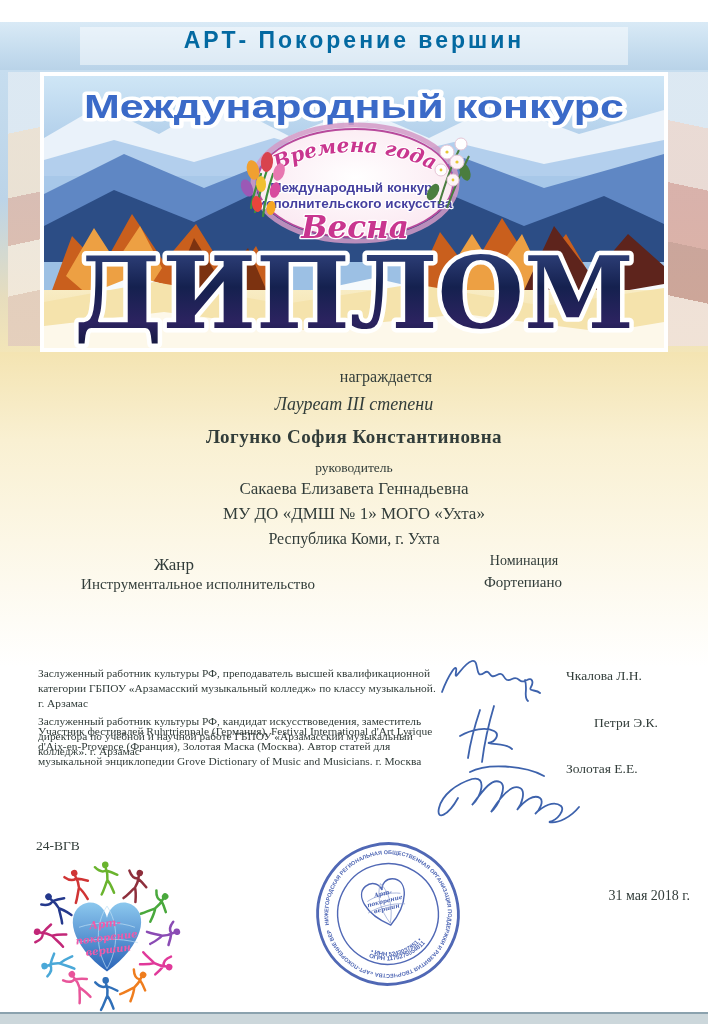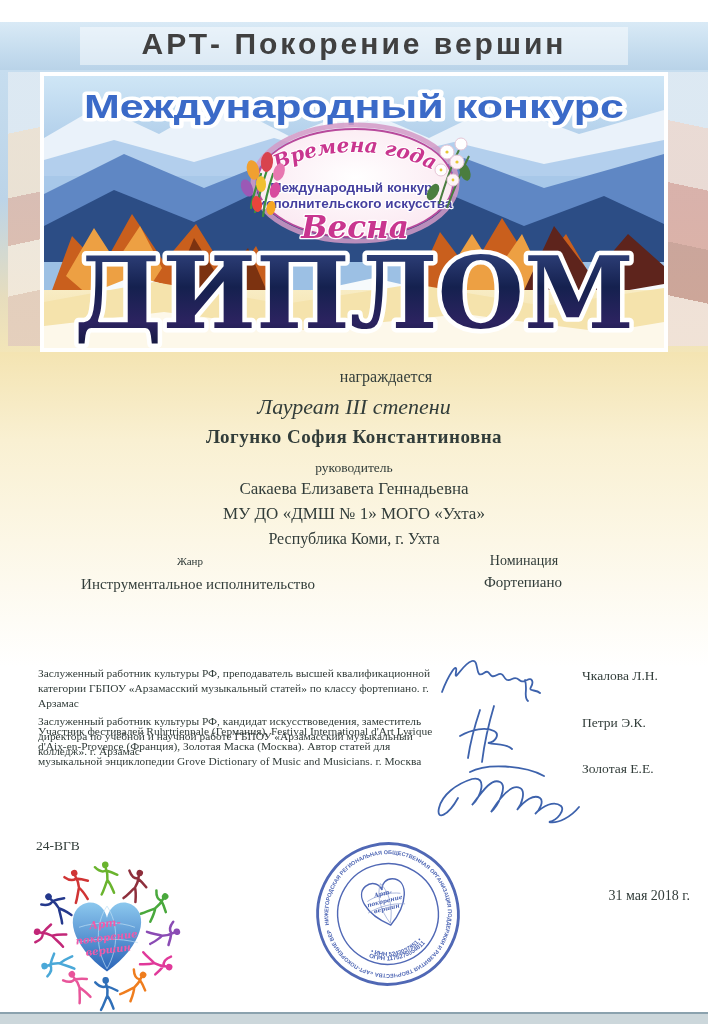--- a/index.html
+++ b/index.html
@@ -8,22 +8,22 @@
     overflow:hidden;font-family:"Liberation Serif",serif;color:#323d3a;
   }
   .abs{position:absolute;}
 
   
   .header-band{left:0;top:22px;width:708px;height:48px;
     background:linear-gradient(180deg,#d9eaf6 0%,#c2daed 70%,#b9d3e8 100%);}
   .header-inner{left:80px;top:27px;width:548px;height:38px;
     background:rgba(255,255,255,.48);}
   .header-title{left:0;top:27px;width:708px;text-align:center;
-    font-family:"Liberation Sans",sans-serif;font-weight:bold;font-size:30px;
-    letter-spacing:3px;color:#404040;}
+    font-family:"Liberation Sans",sans-serif;font-weight:bold;font-size:23px;
+    letter-spacing:3px;color:#0369a1;}
 
   
   .art-bg{left:0;top:70px;width:708px;height:286px;
     background:linear-gradient(180deg,#c6ddef 0%,#bcd4e8 45%,#e7ddbd 80%,#f4e6b8 100%);}
   .side-band{top:72px;width:32px;height:274px;opacity:.9;}
   .side-band.left{left:8px;
     background:linear-gradient(168deg,#dfeaf3 0 22%,#efe3d2 22% 45%,#dcbbae 45% 62%,#f2e9dc 62% 80%,#e3cdbd 80%);}
   .side-band.right{left:668px;width:40px;
     background:linear-gradient(192deg,#dfeaf3 0 20%,#eedbd2 20% 42%,#dcaea4 42% 63%,#caa095 63% 82%,#f0e2da 82%);}
   .picture{left:40px;top:72px;width:628px;height:280px;border:4px solid #ffffff;
@@ -32,37 +32,37 @@
   .banner-svg{left:44px;top:80px;width:620px;height:52px;}
   .emblem-svg{left:233px;top:112px;width:244px;height:140px;}
   .diploma-svg{left:24px;top:232px;width:660px;height:120px;}
 
   
   .cream{left:0;top:352px;width:708px;height:315px;
     background:linear-gradient(180deg,#f4e4b2 0%,#f9f0d2 28%,#fcf7e6 60%,#ffffff 100%);}
 
   .tc{text-align:center;}
   .line-intro{left:0;top:368px;width:708px;font-size:16px;padding-left:32px;}
-  .line-degree{left:0;top:394px;width:708px;font-size:22px;font-style:italic;}
+  .line-degree{left:0;top:394px;width:708px;font-size:18px;font-style:italic;}
   .line-name{left:0;top:426px;width:708px;font-size:19px;font-weight:bold;letter-spacing:.5px;}
   .line-leader{left:0;top:460px;width:708px;font-size:13.5px;}
   .line-leadername{left:0;top:479px;width:708px;font-size:17px;}
   .line-school{left:0;top:504px;width:708px;font-size:17px;}
   .line-region{left:0;top:530px;width:708px;font-size:16px;}
-  .genre-label{left:120px;top:555px;width:140px;font-size:11px;}
+  .genre-label{left:104px;top:555px;width:140px;font-size:17px;}
   .nom-label{left:454px;top:553px;width:140px;font-size:14px;}
   .genre-value{left:38px;top:576px;width:320px;font-size:15px;}
   .nom-value{left:443px;top:574px;width:160px;font-size:15px;}
   .age-group{left:0;top:598px;width:708px;font-size:13.5px;}
 
   
   .jury-bio{left:38px;width:406px;font-size:11.4px;line-height:1.3;text-align:left;}
   .bio-1{top:666px;} .bio-2{top:714px;} .bio-3{top:724px;}
-  .jury-name{left:582px;width:120px;font-size:13.5px;text-align:left;}
-  .name-1{top:668px;} .name-2{top:715px;} .name-3{top:761px;}
+  .jury-name{left:566px;width:120px;font-size:13.5px;text-align:left;}
+  .name-1{top:668px;} .name-2{top:715px;text-align:center;} .name-3{top:761px;}
   .sig-svg{left:428px;top:648px;width:160px;height:180px;}
 
   
   .cert-code{left:36px;top:838px;width:120px;font-size:13.5px;text-align:left;}
   .issue-date{left:500px;top:888px;width:190px;font-size:14px;text-align:right;}
   .logo-svg{left:28px;top:856px;width:158px;height:158px;}
   .stamp-svg{left:312px;top:838px;width:152px;height:152px;transform:rotate(-14deg);}
   .scan-edge{left:0;top:1012px;width:708px;height:12px;
     background:linear-gradient(180deg,#8ba2ae 0 2px,#ccd7db 2px 100%);}
 </style>
@@ -179,21 +179,21 @@
   <div class="abs tc line-leader">руководитель</div>
   <div class="abs tc line-leadername">Сакаева Елизавета Геннадьевна</div>
   <div class="abs tc line-school">МУ ДО «ДМШ № 1» МОГО «Ухта»</div>
   <div class="abs tc line-region">Республика Коми, г. Ухта</div>
 
   <div class="abs tc genre-label">Жанр</div>
   <div class="abs tc nom-label">Номинация</div>
   <div class="abs tc genre-value">Инструментальное исполнительство</div>
   <div class="abs tc nom-value">Фортепиано</div>
 
-  <div class="abs jury-bio bio-1">Заслуженный работник культуры РФ, преподаватель высшей квалификационной категории ГБПОУ «Арзамасский музыкальный статей» по классу фортепиано. г. Арзамас</div>
+  <div class="abs jury-bio bio-1">Заслуженный работник культуры РФ, преподаватель высшей квалификационной категории ГБПОУ «Арзамасский музыкальный колледж» по классу музыкальной. г. Арзамас</div>
   <div class="abs jury-bio bio-2">Заслуженный работник культуры РФ, кандидат искусствоведения, заместитель директора по учебной и научной работе ГБПОУ «Арзамасский музыкальный колледж». г. Арзамас</div>
   <div class="abs jury-bio bio-3">Участник фестивалей Ruhrtriennale (Германия), Festival International d'Art Lyrique d'Aix-en-Provence (Франция), Золотая Маска (Москва). Автор статей для музыкальной энциклопедии Grove Dictionary of Music and Musicians. г. Москва</div>
 
   <svg class="abs sig-svg" viewBox="0 0 160 180" fill="none" stroke="#3d62ac" stroke-width="1.8" stroke-linecap="round">
     <path d="M14,44 C20,28 30,12 28,24 C26,36 34,16 44,13 C52,11 46,32 56,25 C63,20 60,32 69,27 C78,22 74,36 84,31 C92,27 90,37 99,32 C104,29 106,34 103,39 C100,44 108,41 112,45 M97,32 C100,42 95,49 100,53"></path>
     <path d="M52,62 C46,80 42,96 40,110 M66,58 C60,78 56,98 54,114 M32,88 C44,81 58,79 66,83 C72,86 68,94 60,95 C68,97 78,95 84,101"></path>
     <path d="M116,128 C96,117 58,115 42,124 M30,150 C20,168 8,173 11,160 C14,147 28,136 44,131 C60,127 53,150 44,157 C56,141 64,130 72,134 C80,138 70,158 63,164 C73,148 84,136 92,140 C98,143 94,156 89,162 C97,152 106,146 112,150 C116,153 112,162 107,166 C115,158 126,152 133,158 C137,162 130,172 121,174 C130,176 143,169 151,159"></path>
   </svg>
 
   <div class="abs jury-name name-1">Чкалова Л.Н.</div>

